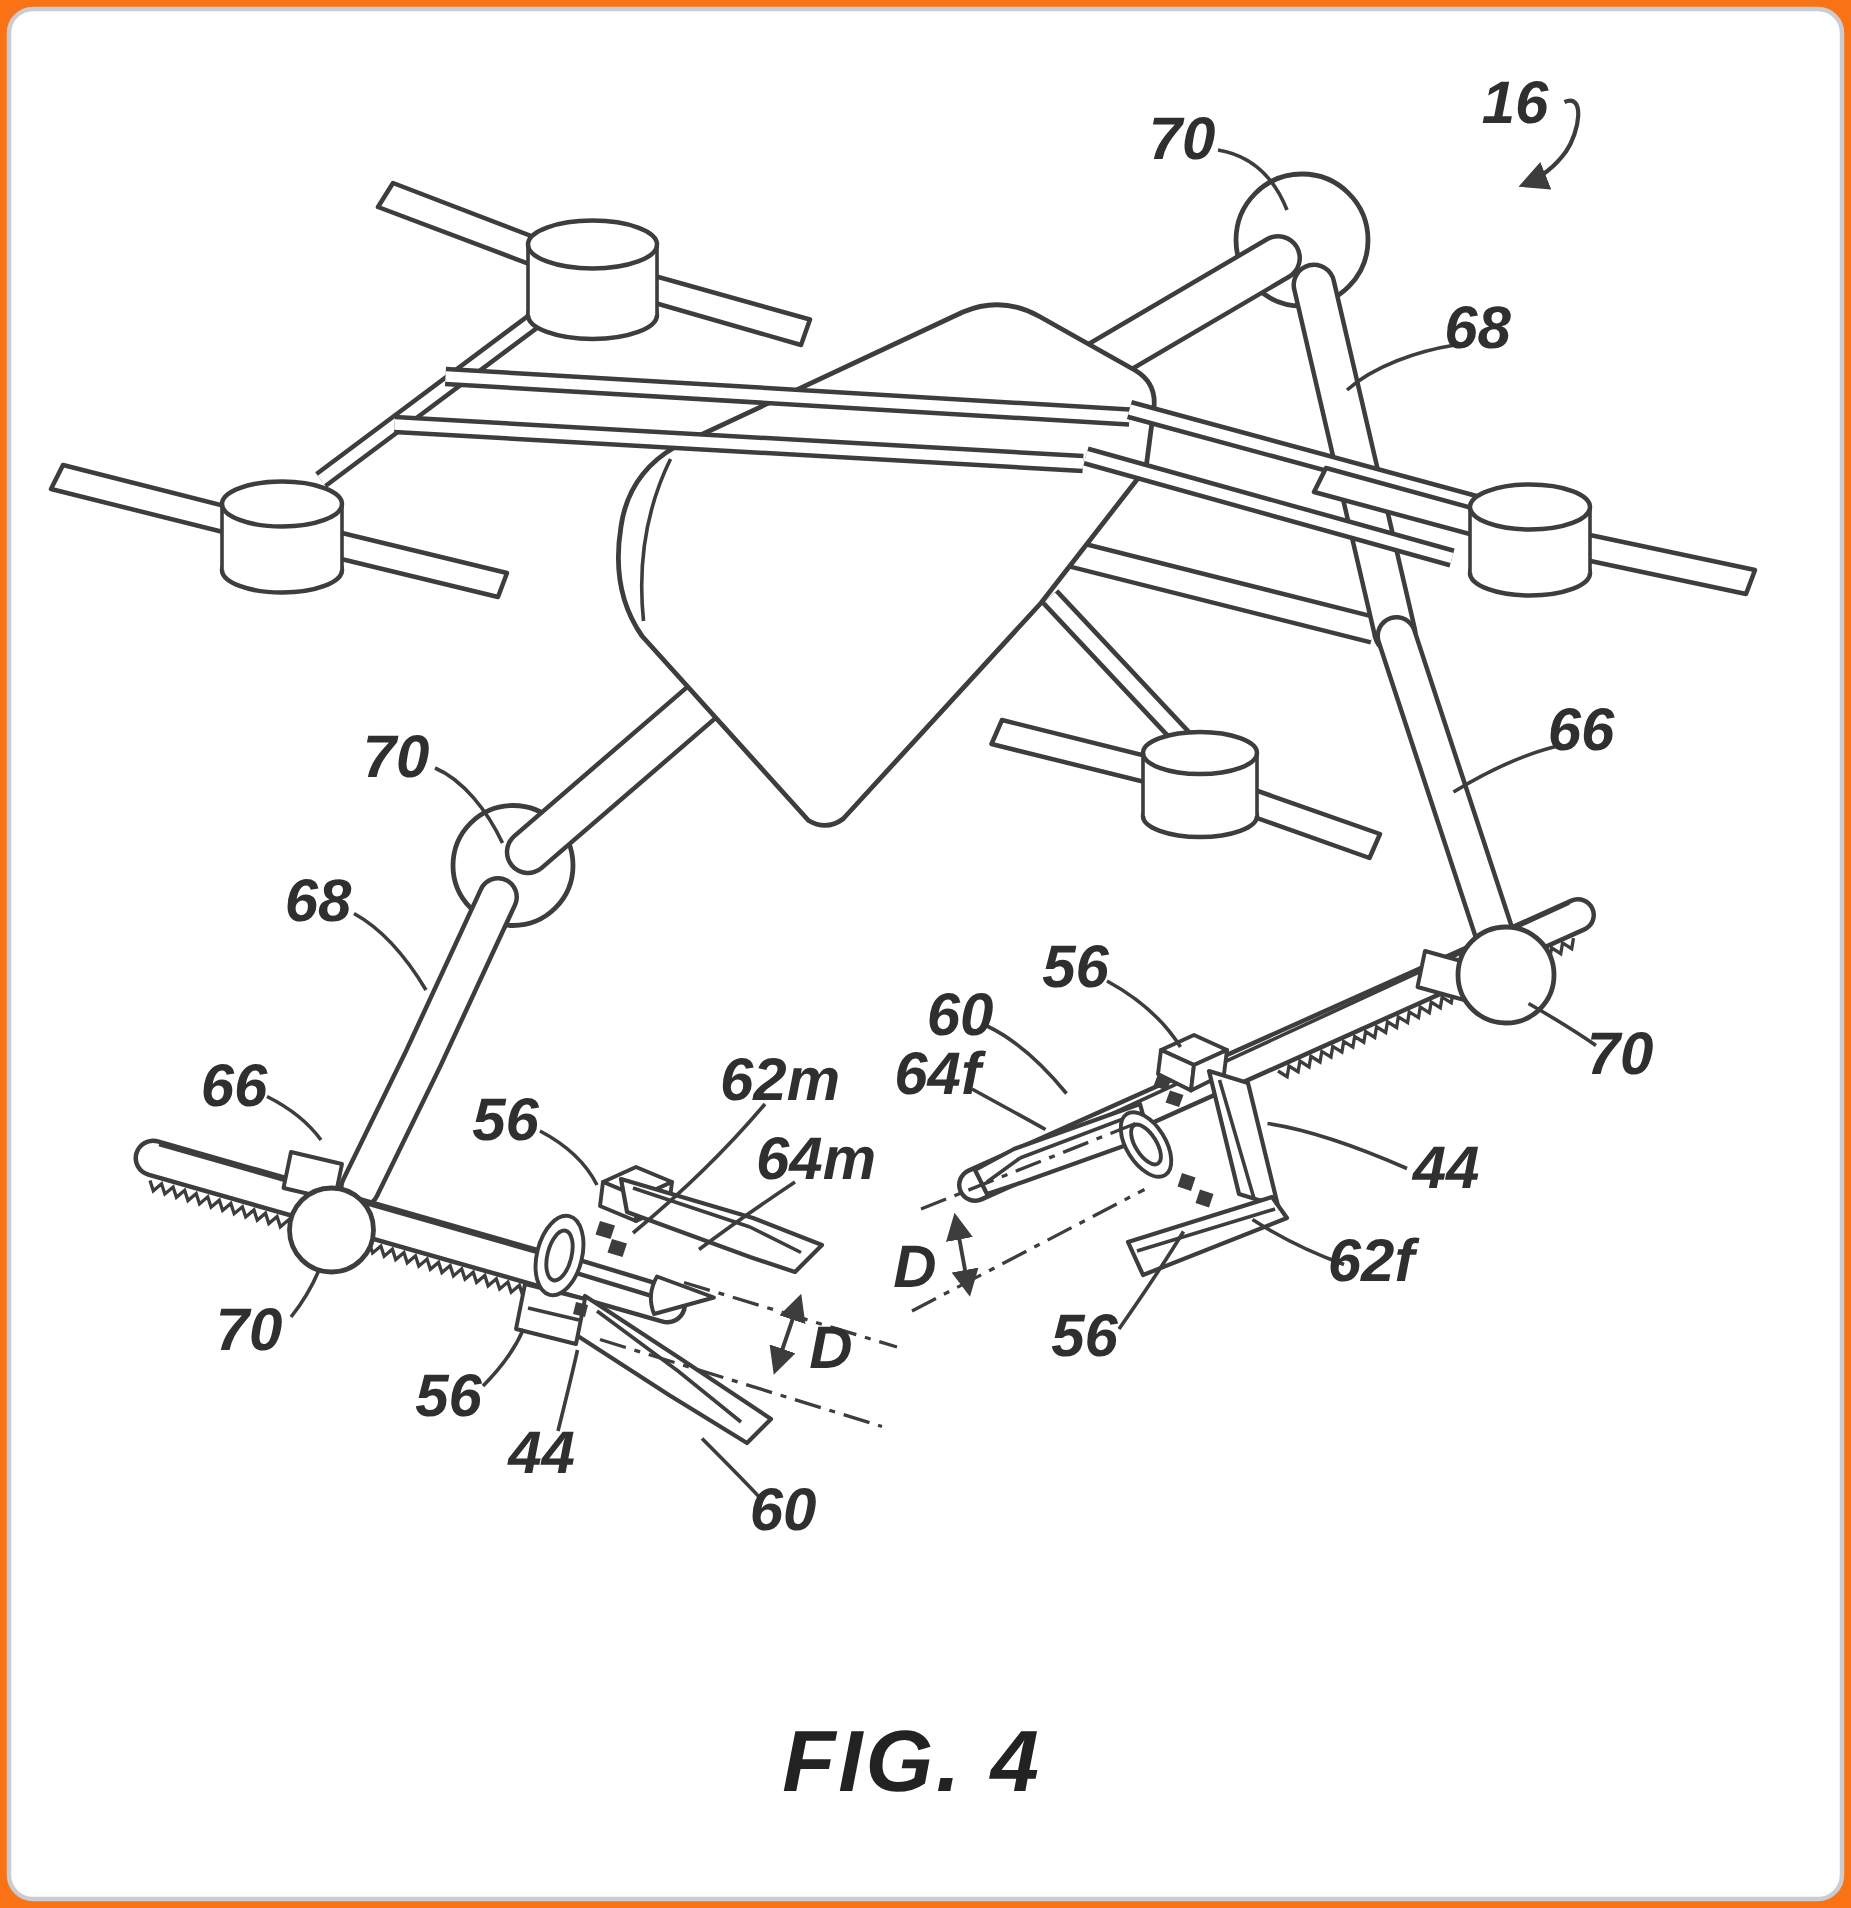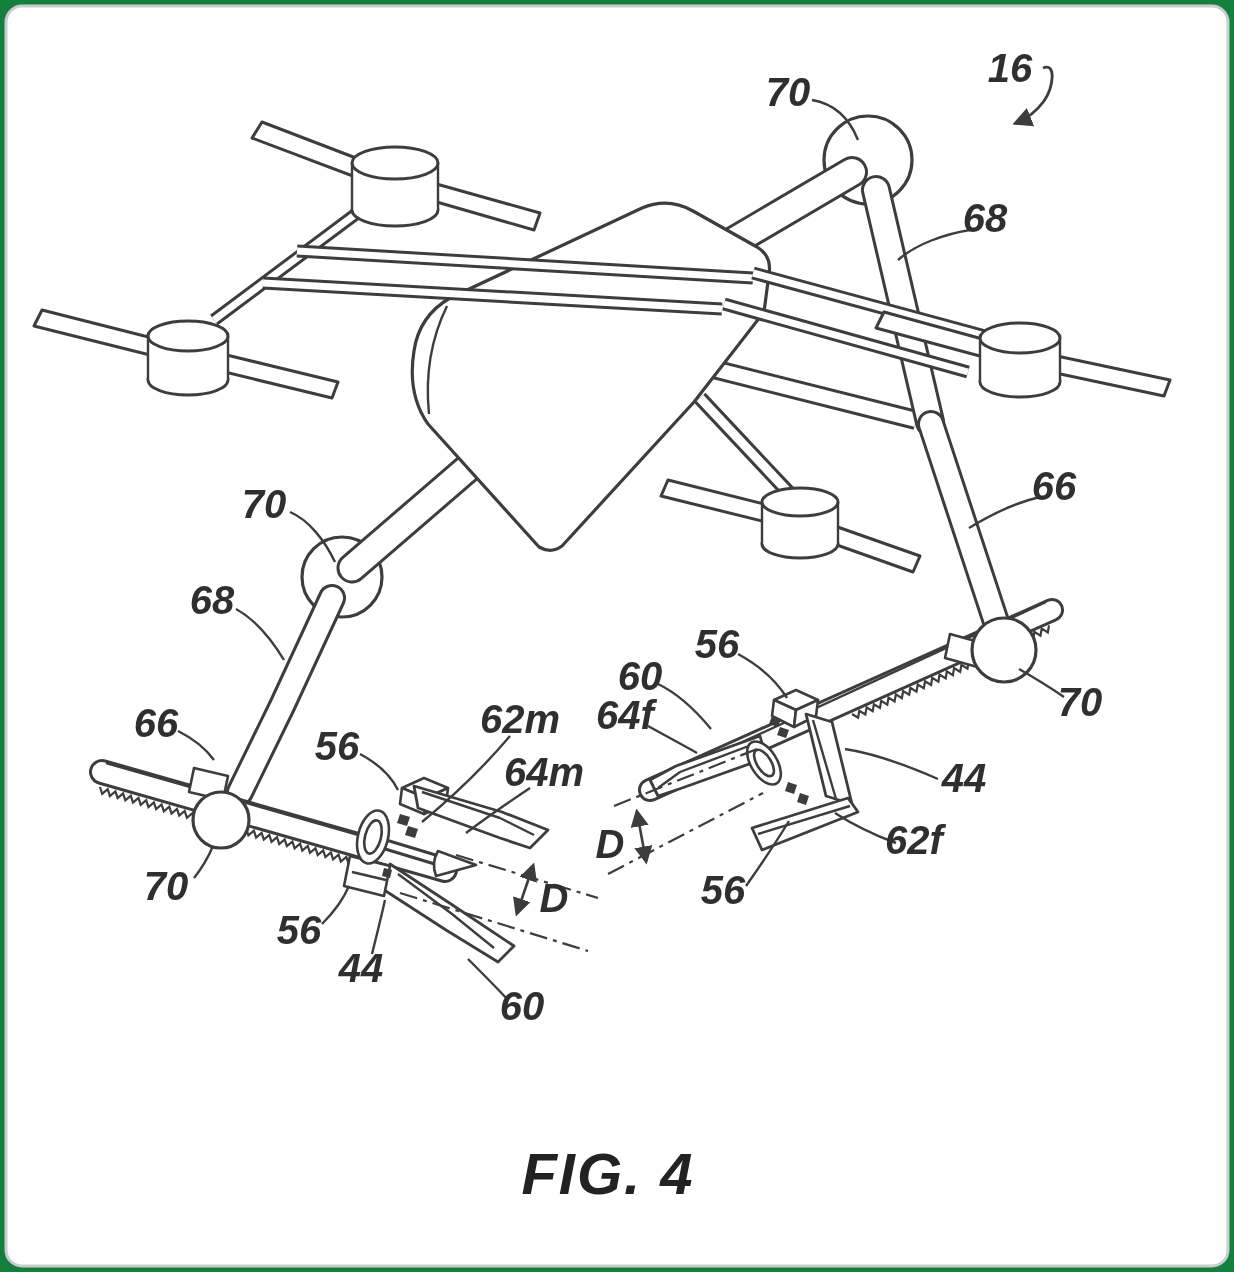--- a/index.html
+++ b/index.html
@@ -1,16 +1,16 @@
 <!DOCTYPE html>
 <html><head>
 <meta charset="utf-8">
 <style>
   html,body{margin:0;padding:0;background:#fbfbfb;}
-  .page{position:relative;width:1234px;height:1272px;background:#15803d;font-family:"Liberation Sans",sans-serif;}
+  .page{position:relative;width:1234px;height:1272px;background:#f97316;font-family:"Liberation Sans",sans-serif;}
   svg{display:block;}
   .ref{font-family:"Liberation Sans",sans-serif;font-style:italic;font-weight:700;font-size:40px;fill:#2f2f2f;}
   .caption{font-family:"Liberation Sans",sans-serif;font-style:italic;font-weight:700;font-size:58px;fill:#222;letter-spacing:2px;}
 </style>
 </head>
 <body>
 
 <div class="page">
 <svg viewBox="0 0 1234 1272" width="1234" height="1272">
   <defs>

